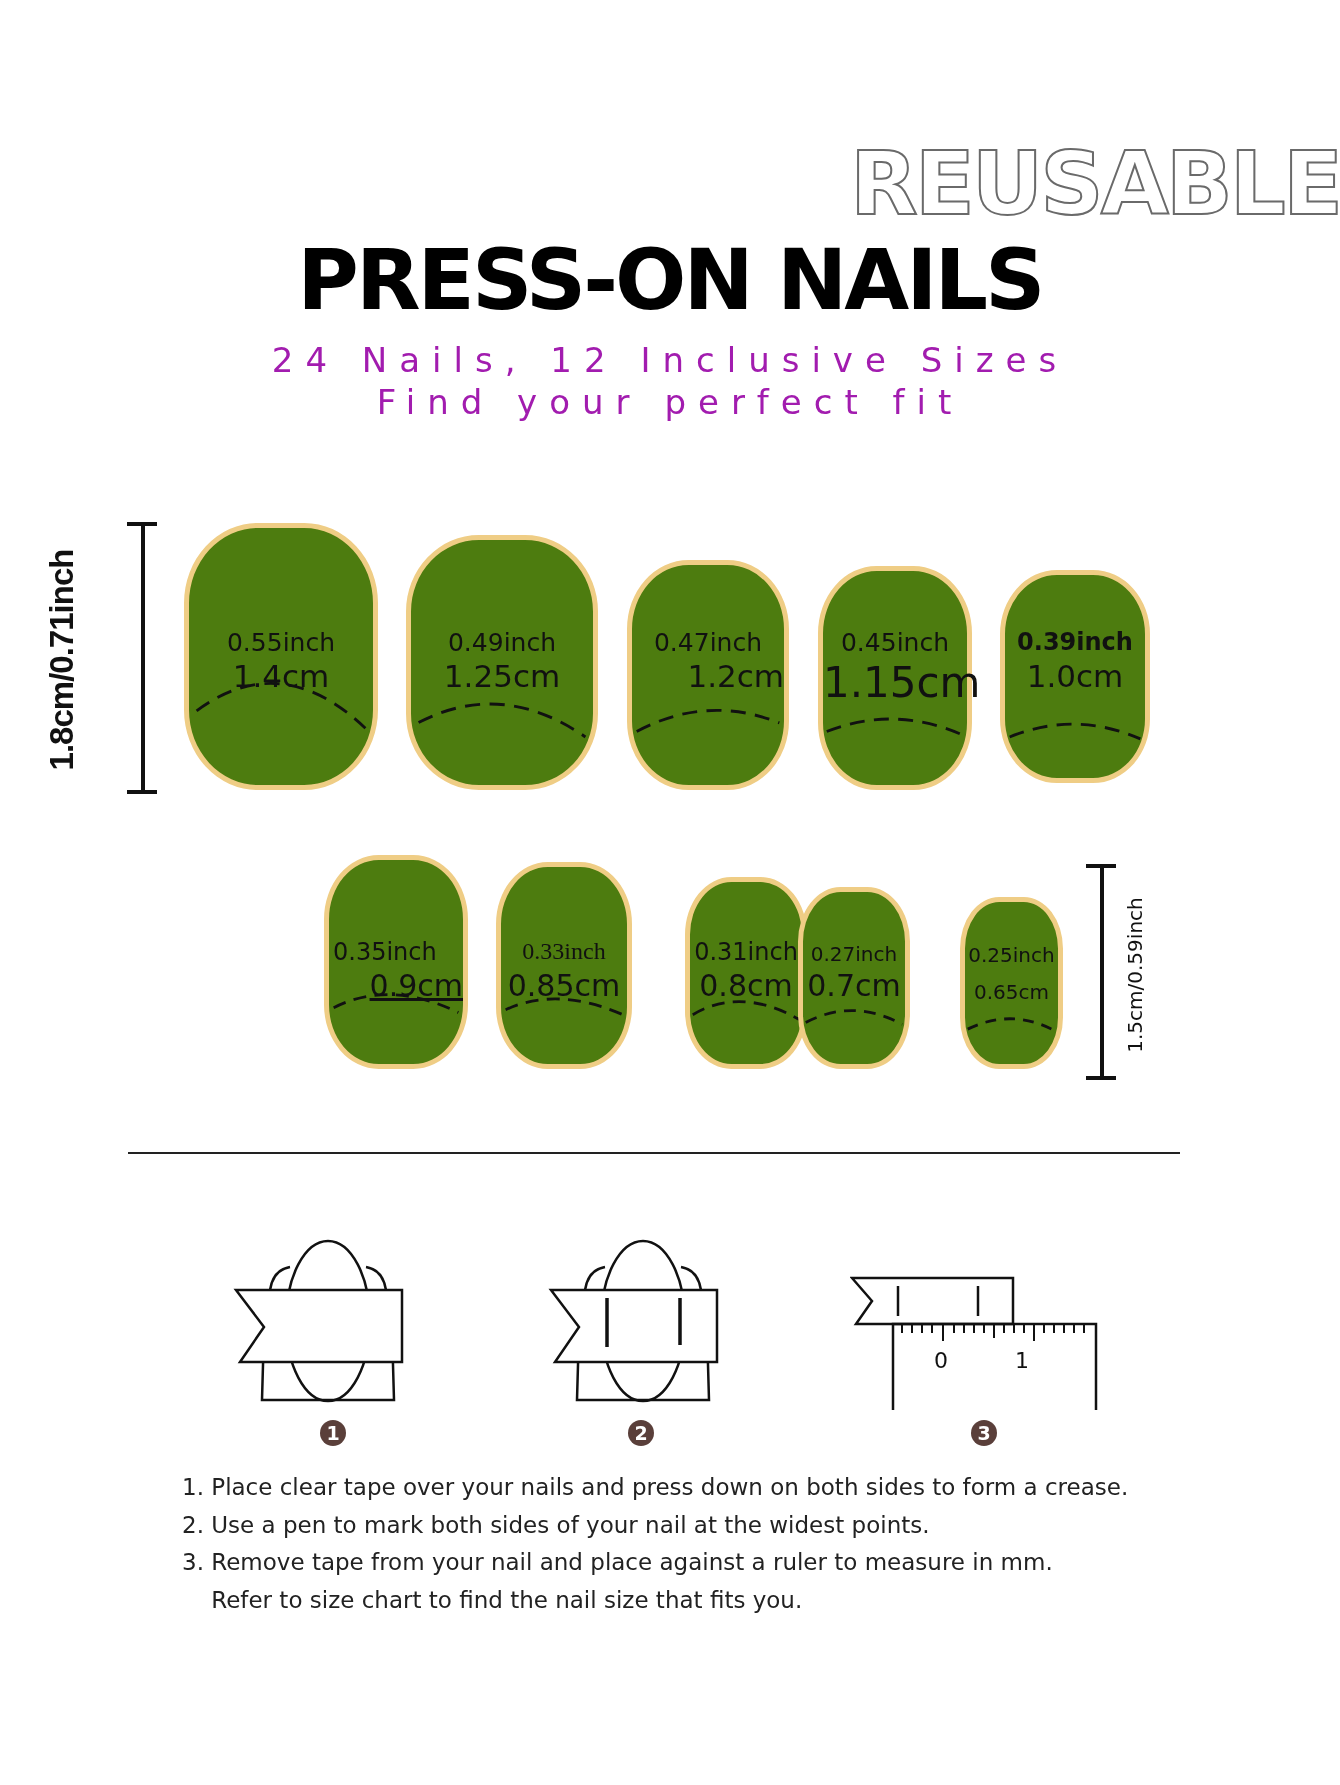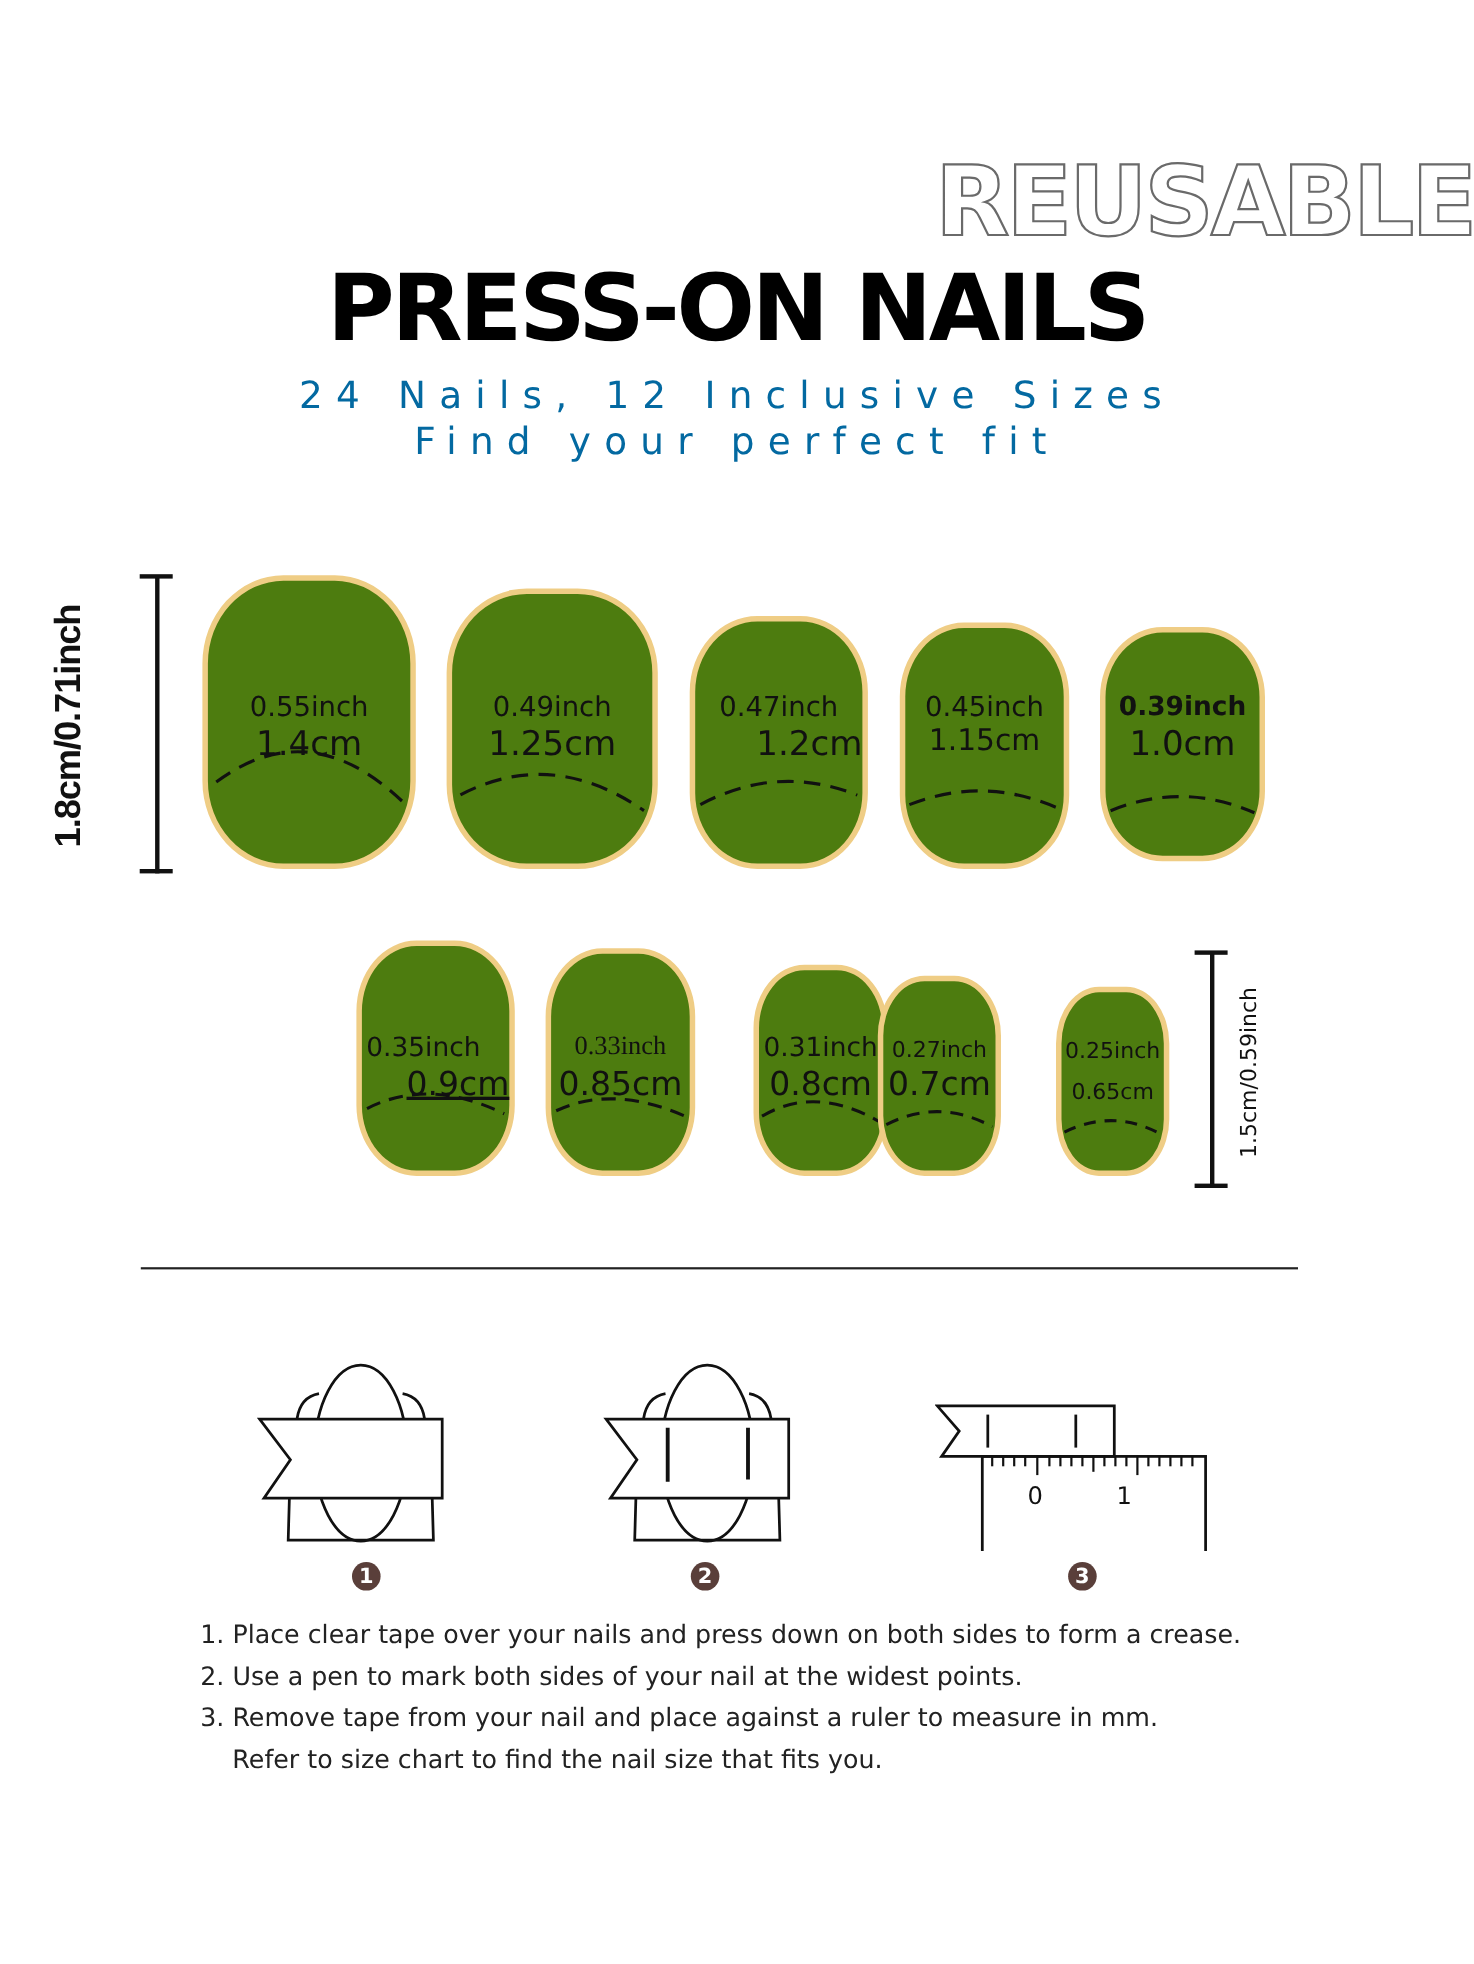--- a/index.html
+++ b/index.html
@@ -1,20 +1,20 @@
 <!DOCTYPE html>
 <html><head>
 <meta charset="utf-8">
 <style>
   html,body{margin:0;padding:0;background:#fff;}
   body{width:1340px;height:1785px;position:relative;overflow:hidden;font-family:"DejaVu Sans","Liberation Sans",sans-serif;color:#111;}
   .abs{position:absolute;}
   .title-outline{left:0;width:1340px;top:140px;text-align:right;font-family:"DejaVu Sans",sans-serif;font-weight:bold;font-size:88px;letter-spacing:-3px;color:#fff;-webkit-text-stroke:2px #6a6a6a;line-height:1;}
   .title-main{left:0;width:1340px;top:238px;text-align:center;font-family:"DejaVu Sans",sans-serif;font-weight:bold;font-size:84px;letter-spacing:-3px;color:#000;line-height:1;}
-  .subtitle{left:0;width:1340px;text-align:center;font-family:"DejaVu Sans",sans-serif;font-weight:normal;font-size:34px;letter-spacing:12px;color:#0369a1;line-height:1;}
+  .subtitle{left:0;width:1340px;text-align:center;font-family:"DejaVu Sans",sans-serif;font-weight:normal;font-size:34px;letter-spacing:12px;color:#a21caf;line-height:1;}
   .sub1{top:343px;}
   .sub2{top:385px;}
   .nail{position:absolute;box-sizing:border-box;border:5px solid #efcd85;border-radius:38% / 30%;background:#4d7c0f;}
   .nail svg{position:absolute;left:0;top:0;width:100%;height:100%;overflow:visible;}
   .nail .lbl{position:absolute;left:0;right:0;text-align:center;font-family:"DejaVu Sans",sans-serif;color:#111;white-space:nowrap;}
   .bracket-v{position:absolute;background:#111;}
   .vlabel{position:absolute;transform-origin:center center;white-space:nowrap;color:#111;}
   .divider{left:128px;top:1152px;width:1052px;height:2px;background:#222;}
   .badge{position:absolute;width:26px;height:26px;border-radius:50%;background:#5a3f3a;color:#fff;font-family:"DejaVu Sans",sans-serif;font-weight:bold;font-size:19px;line-height:26px;text-align:center;}
   .instr{position:absolute;left:182px;font-family:"DejaVu Sans",sans-serif;font-size:23px;color:#222;white-space:nowrap;line-height:1;}
@@ -53,21 +53,21 @@
       <path d="M5 174 Q80 135 157 165" fill="none" stroke="#111" stroke-width="3" stroke-dasharray="16 10"></path>
     </svg>
   <div class="lbl" style="top:63px;font-size:25px;">0.47inch</div>
   <div class="lbl" style="top:93px;font-size:31px;text-align:right;">1.2cm</div>
 </div>
 <div class="nail" style="left:818px;top:566px;width:154px;height:224px;">
   <svg viewBox="0 0 154 224" preserveAspectRatio="none">
       <path d="M4 168 Q77 140 150 172" fill="none" stroke="#111" stroke-width="3" stroke-dasharray="16 10"></path>
     </svg>
   <div class="lbl" style="top:57px;font-size:25px;">0.45inch</div>
-  <div class="lbl" style="top:87px;font-size:27px;text-align:center;">1.15cm</div>
+  <div class="lbl" style="top:87px;font-size:42px;text-align:center;">1.15cm</div>
 </div>
 <div class="nail" style="left:1000px;top:570px;width:150px;height:213px;">
   <svg viewBox="0 0 150 213" preserveAspectRatio="none">
       <path d="M5 170 Q75 142 145 172" fill="none" stroke="#111" stroke-width="3" stroke-dasharray="16 10"></path>
     </svg>
   <div class="lbl" style="top:53px;font-size:24px;font-weight:bold;">0.39inch</div>
   <div class="lbl" style="top:83px;font-size:31px;">1.0cm</div>
 </div>
 
 <div class="nail" style="left:324px;top:855px;width:144px;height:214px;">

